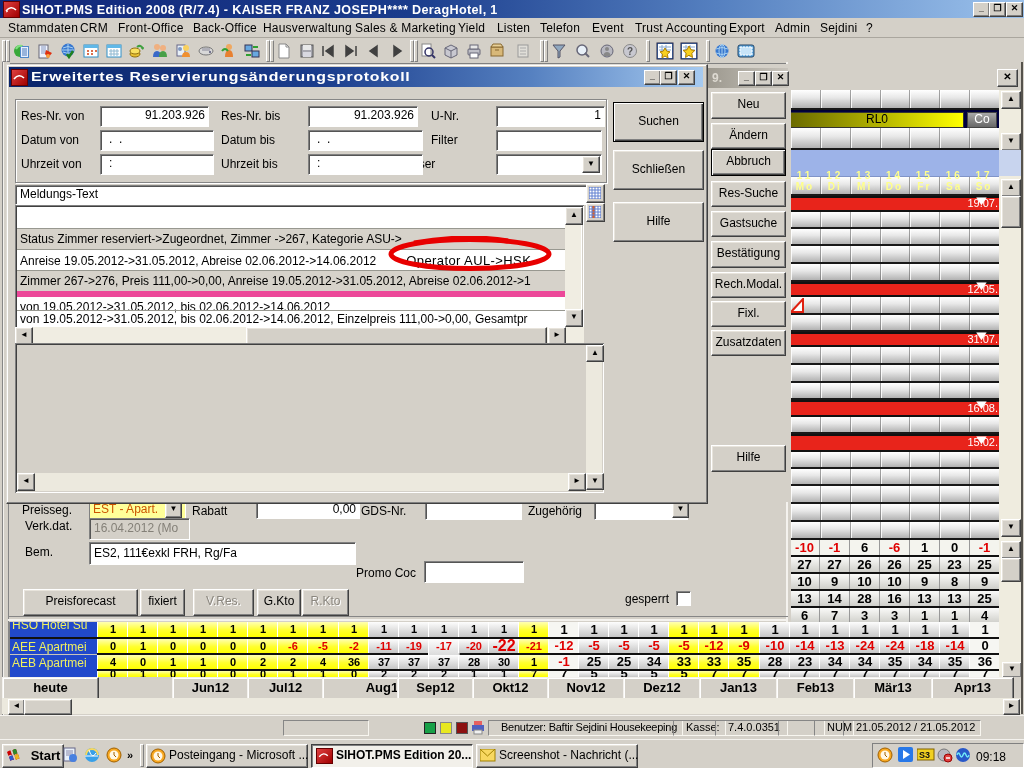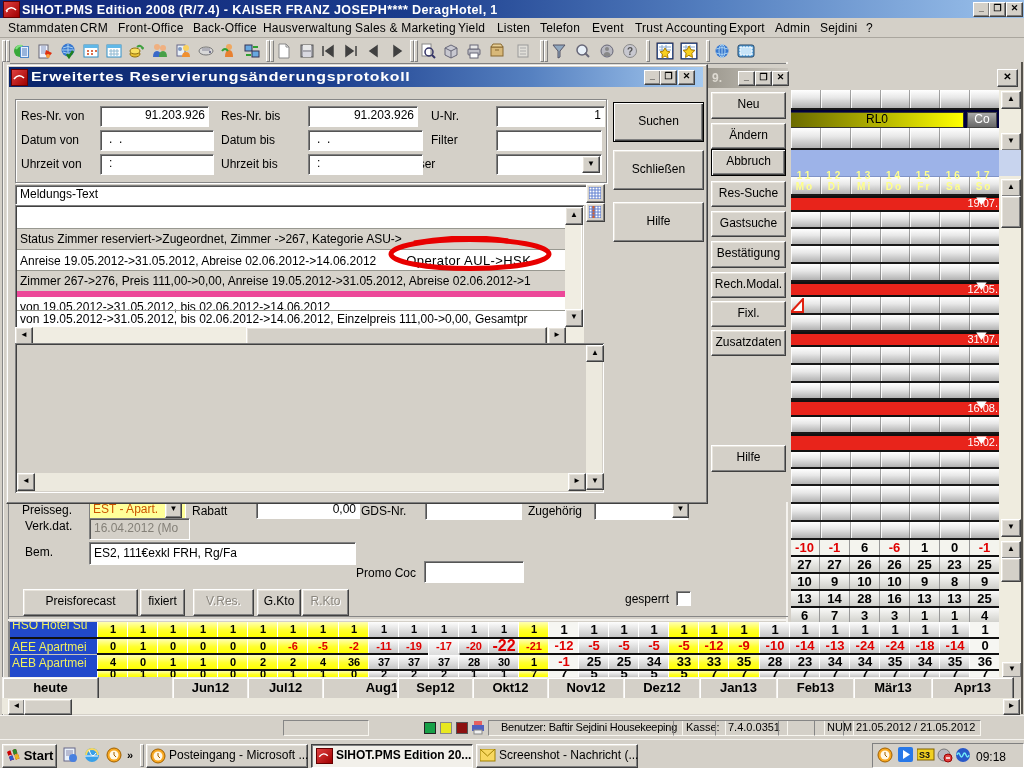--- a/index.html
+++ b/index.html
@@ -652,21 +652,21 @@
       </svg>
  <div class="sp" style="left:488px;top:4px;width:181px;letter-spacing:-0.25px;">Benutzer: Baftir Sejdini Housekeeping</div>
  <div class="sp" style="left:673px;top:4px;width:39px;">Kasse:</div>
  <div class="sp" style="left:715px;top:4px;width:59px;">7.4.0.0351</div>
  <div class="sp" style="left:778px;top:4px;width:33px;"></div>
  <div class="sp" style="left:814px;top:4px;width:26px;">NUM</div>
  <div class="sp" style="left:843px;top:4px;width:124px;">21.05.2012 / 21.05.2012</div>
 </div>
 
 <div id="task" class="abs" style="left:0;top:739px;width:1024px;height:29px;background:#d4d0c8;border-top:1px solid #f4f2ee;">
- <div class="btn" style="left:2px;top:4px;width:53px;height:22px;">
+ <div class="btn" style="left:2px;top:4px;width:53px;height:22px;padding-left:7px;">
    <svg style="left:4px;top:4px" width="15" height="15" viewBox="0 0 15 15">
           <path d="M0 3q2-2 3.5-1.5L5 6Q3.5 5 1.5 7zM5.5 1.5q2-2 3.5-1.5L10.5 4.5Q9 4 7 6zM2 8q2-2 3.5-1.5L7 11Q5.5 10 3.5 12zM7.5 6.5q2-2 3.5-1.5L12.5 9.5Q11 9 9 11z" fill="#c00"></path>
           <path d="M5.5 1.5q2-2 3.5-1.5L10.5 4.5Q9 4 7 6z" fill="#2a8a2a"></path>
           <path d="M2 8q2-2 3.5-1.5L7 11Q5.5 10 3.5 12z" fill="#2a5ad0"></path>
           <path d="M7.5 6.5q2-2 3.5-1.5L12.5 9.5Q11 9 9 11z" fill="#e8b820"></path>
         </svg>
    <span style="margin-left:18px;font-weight:bold;font-size:13px;line-height:22px">Start</span>
  </div>
  <svg style="left:62px;top:7px" width="16" height="16">
         <rect x="2" y="1" width="11" height="13" fill="#e8f0fa" stroke="#668"></rect>

